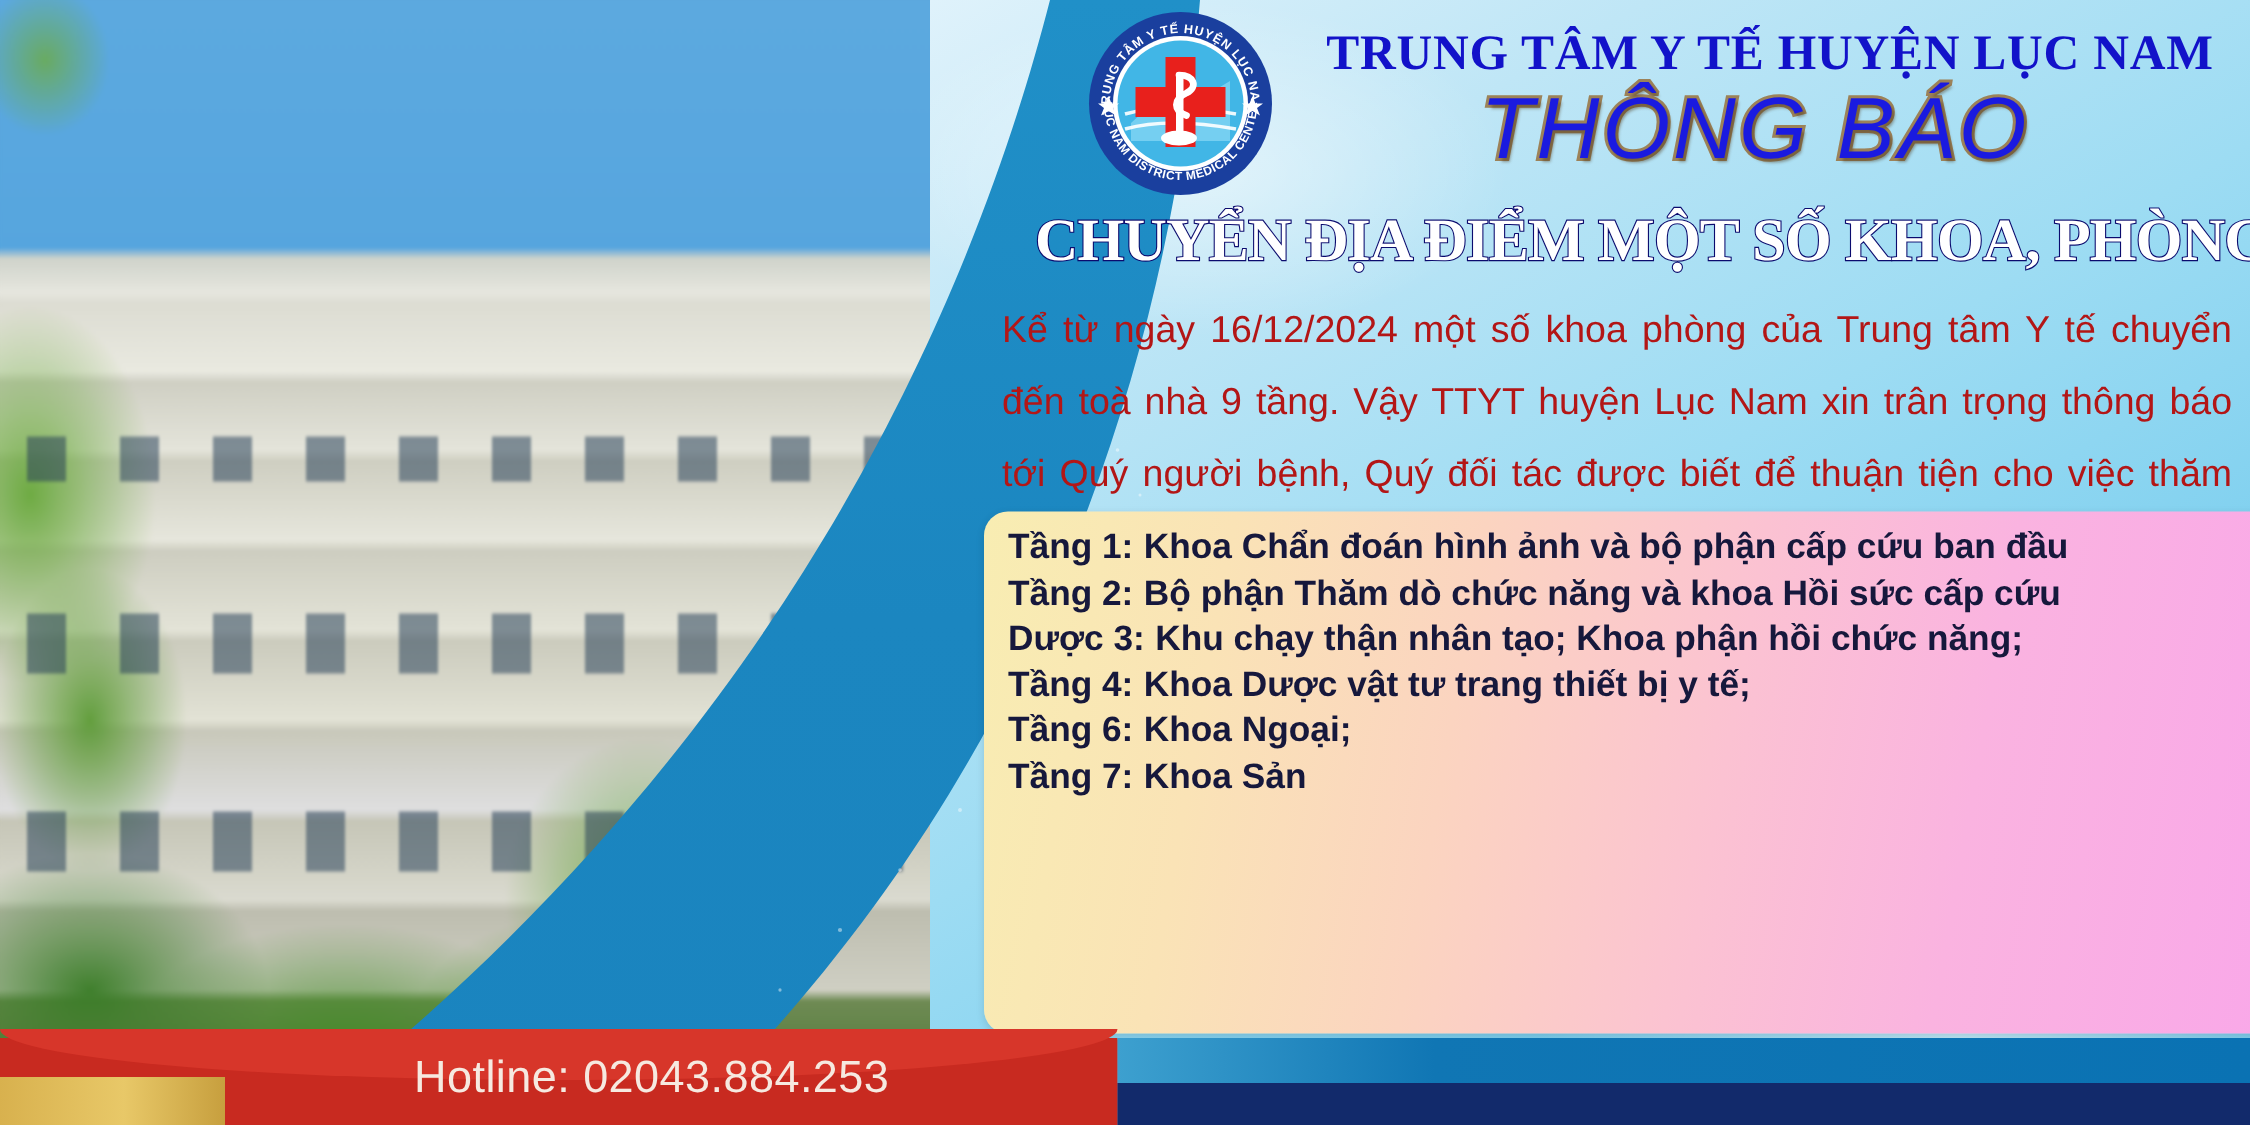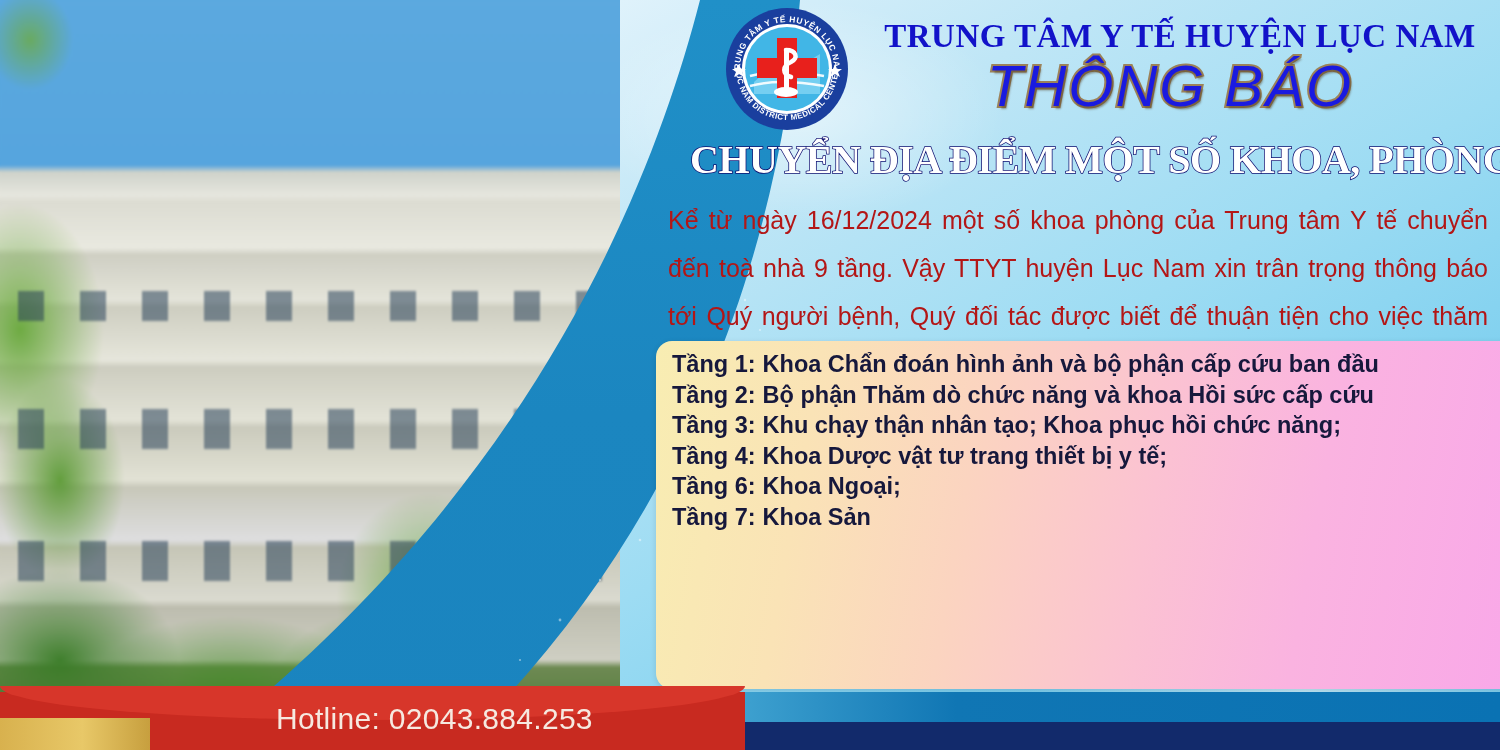--- a/index.html
+++ b/index.html
@@ -239,21 +239,21 @@
 
   <div class="title-main">TRUNG TÂM Y TẾ HUYỆN LỤC NAM</div>
   <div class="title-thongbao">THÔNG BÁO</div>
   <div class="title-sub">CHUYỂN ĐỊA ĐIỂM MỘT SỐ KHOA, PHÒNG</div>
 
   <div class="intro">Kể từ ngày 16/12/2024 một số khoa phòng của Trung tâm Y tế chuyển đến toà nhà 9 tầng.  Vậy TTYT huyện Lục Nam xin trân trọng thông báo tới Quý người bệnh, Quý đối tác được biết để thuận tiện cho việc thăm khám, chữa bệnh tại Trung tâm trong thời gian tới.</div>
 
   <div class="panel">
     <div class="row"><span class="fl">Tầng 1:</span><span>Khoa Chẩn đoán hình ảnh và bộ phận cấp cứu ban đầu</span></div>
     <div class="row"><span class="fl">Tầng 2:</span><span>Bộ phận Thăm dò chức năng và khoa Hồi sức cấp cứu</span></div>
-    <div class="row"><span class="fl">Tầng 3:</span><span>Khu chạy thận nhân tạo; Khoa phục hồi chức năng;</span></div>
+    <div class="row"><span class="fl">Dược 3:</span><span>Khu chạy thận nhân tạo; Khoa phận hồi chức năng;</span></div>
     <div class="row"><span class="fl">Tầng 4:</span><span>Khoa Dược vật tư trang thiết bị y tế;</span></div>
     <div class="row"><span class="fl">Tầng 6:</span><span>Khoa Ngoại;</span></div>
     <div class="row"><span class="fl">Tầng 7:</span><span>Khoa Sản</span></div>
   </div>
 
   <div class="red-bar">
     <div class="red-sheen"></div>
   </div>
   <div class="gold-corner"></div>
   <div class="hotline">Hotline: 02043.884.253</div>

